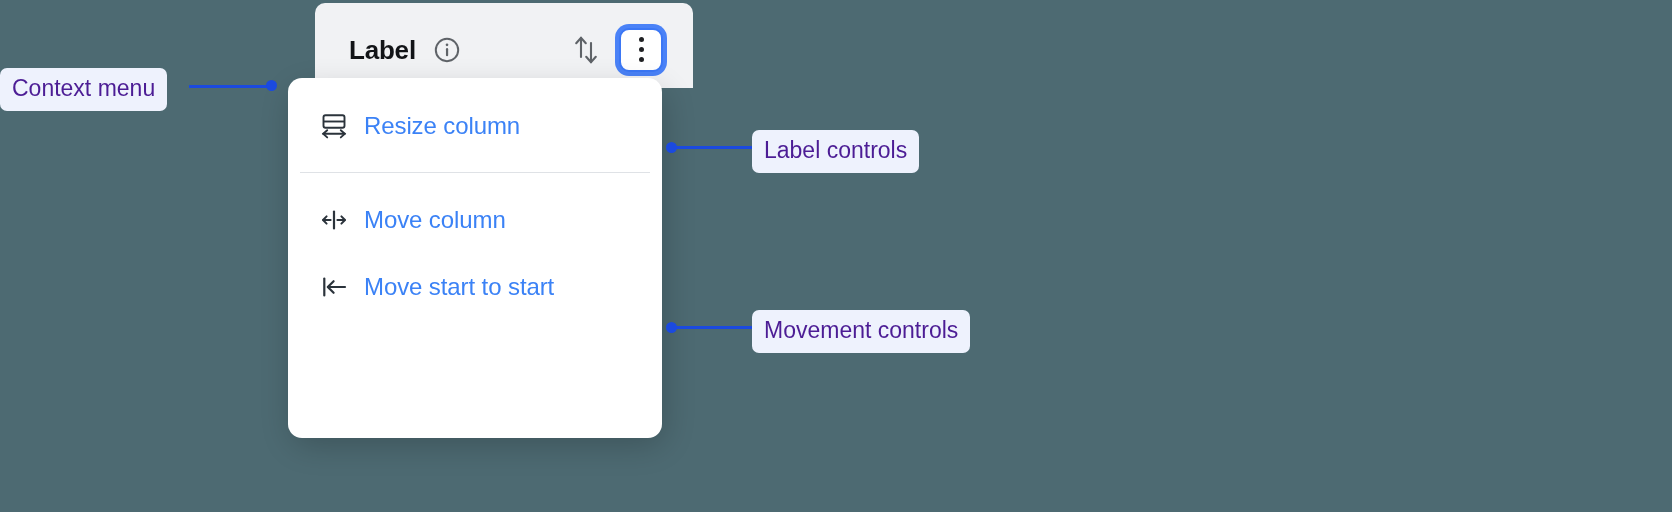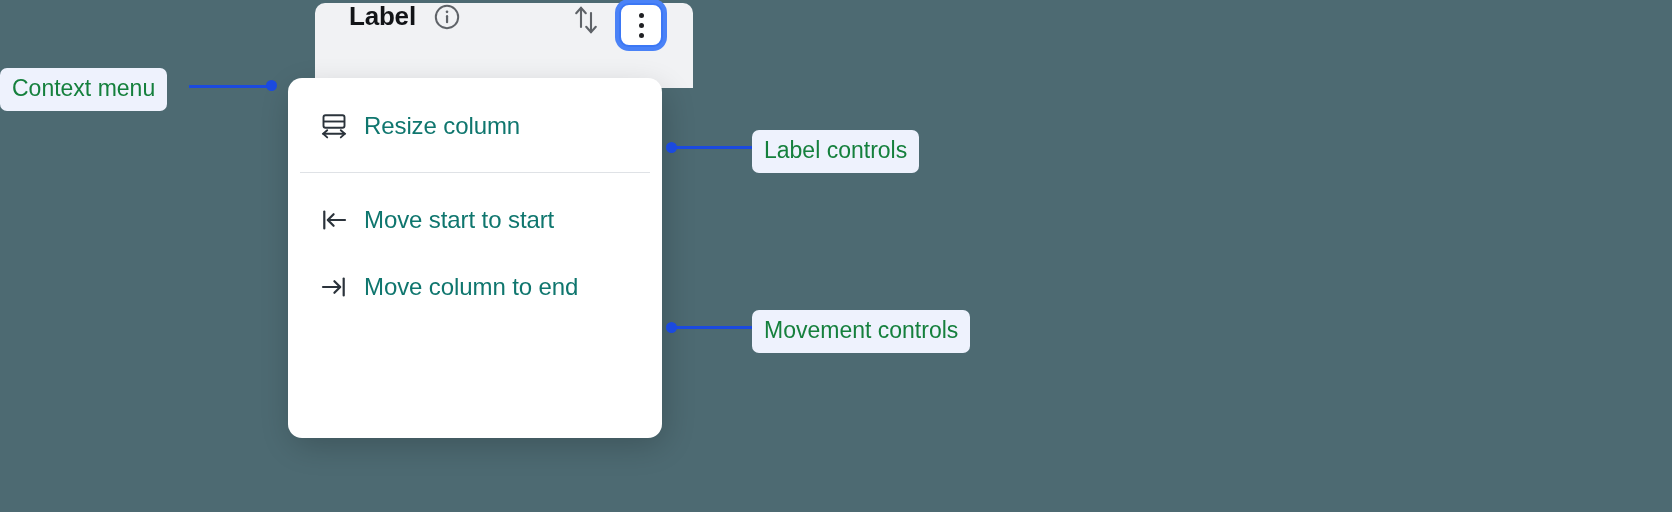--- a/index.html
+++ b/index.html
@@ -23,21 +23,22 @@
   .col-header {
     position: absolute;
     left: 315px;
     top: 3px;
     width: 378px;
     height: 85px;
     background: #f1f2f4;
     border-radius: 10px 10px 0 0;
     box-sizing: border-box;
     display: flex;
-    padding: 0 28px 0 34px;
+    align-items: center;
+    padding: 8px 28px 0 34px;
   }
   .col-header-title {
     font-size: 26px;
     font-weight: bold;
     color: #121417;
     letter-spacing: -0.2px;
     line-height: 1;
   }
   .info-icon {
     margin-left: 17px;
@@ -111,37 +112,37 @@
   }
   .menu-item-icon {
     width: 28px;
     height: 28px;
     flex: 0 0 auto;
     display: block;
     margin-right: 16px;
   }
   .menu-item-label {
     font-size: 24px;
-    color: #0f766e;
+    color: #3b82f6;
     line-height: 1;
     letter-spacing: -0.1px;
     white-space: nowrap;
   }
   .menu-divider {
     height: 1px;
     background: #dfe2e6;
     margin: 13px 12px 13px 12px;
   }
 
   
   .annotation-chip {
     position: absolute;
     background: #eef2fd;
     border-radius: 7px;
-    color: #15803d;
+    color: #4c1d95;
     font-size: 23px;
     line-height: 1;
     padding: 9px 12px 11px 12px;
     white-space: nowrap;
     box-sizing: border-box;
   }
   .anno-line {
     position: absolute;
     height: 3px;
     background: #1b4ae0;
@@ -219,46 +220,48 @@
             <path d="M20.8 18.2 L24.8 21.8 L20.8 25.4"></path>
           </g>
         </svg>
       </span>
       <span class="menu-item-label">Resize column</span>
     </div>
 
 
     <div class="menu-divider"></div>
 
+    <div class="menu-item">
+      <span class="menu-item-icon">
+        <svg viewBox="0 0 28 28" width="28" height="28">
+          <g stroke="#2b333b" fill="none" stroke-linecap="round" stroke-linejoin="round">
+            <path d="M14 5.5 L14 22.5" stroke-width="2.2"></path>
+            <path d="M10.6 14 L3.4 14" stroke-width="2"></path>
+            <path d="M6.6 10.4 L3.0 14 L6.6 17.6" stroke-width="2"></path>
+            <path d="M17.4 14 L24.6 14" stroke-width="2"></path>
+            <path d="M21.4 10.4 L25.0 14 L21.4 17.6" stroke-width="2"></path>
+          </g>
+        </svg>
+      </span>
+      <span class="menu-item-label">Move column</span>
+    </div>
 
     <div class="menu-item">
       <span class="menu-item-icon">
         <svg viewBox="0 0 28 28" width="28" height="28">
           <g stroke="#2b333b" fill="none" stroke-linecap="round" stroke-linejoin="round" stroke-width="2.2">
             <path d="M4.3 5.5 L4.3 22.5"></path>
             <path d="M25.0 14 L8.2 14"></path>
             <path d="M13.6 8.2 L7.8 14 L13.6 19.8"></path>
           </g>
         </svg>
       </span>
       <span class="menu-item-label">Move start to start</span>
     </div>
 
-    <div class="menu-item">
-      <span class="menu-item-icon">
-        <svg viewBox="0 0 28 28" width="28" height="28">
-          <g stroke="#2b333b" fill="none" stroke-linecap="round" stroke-linejoin="round" stroke-width="2.2">
-            <path d="M23.7 5.5 L23.7 22.5"></path>
-            <path d="M3.0 14 L19.8 14"></path>
-            <path d="M14.4 8.2 L20.2 14 L14.4 19.8"></path>
-          </g>
-        </svg>
-      </span>
-      <span class="menu-item-label">Move column to end</span>
-    </div>
   </div>
 
   <div class="annotation-chip" id="anno-context-chip">Context menu</div>
   <div class="anno-line" id="anno-context-line"></div>
   <div class="anno-dot" id="anno-context-dot"></div>
 
   <div class="anno-dot" id="anno-resize-dot"></div>
   <div class="anno-line" id="anno-resize-line"></div>
   <div class="annotation-chip" id="anno-resize-chip">Label controls</div>
 

